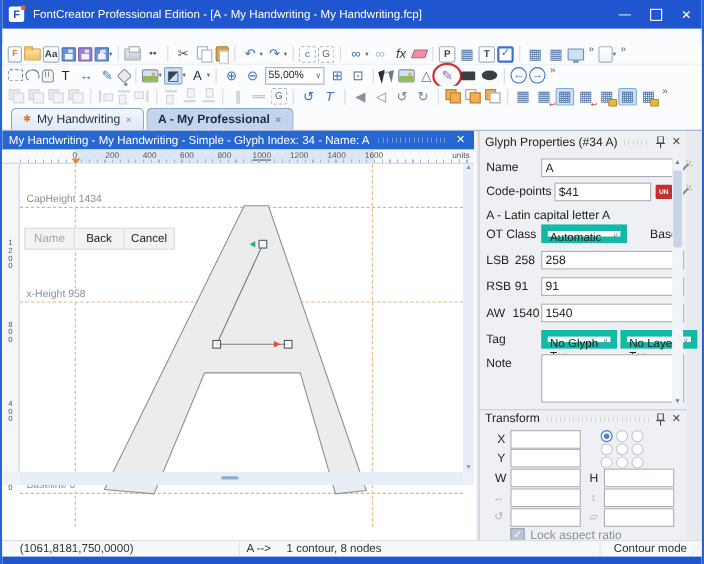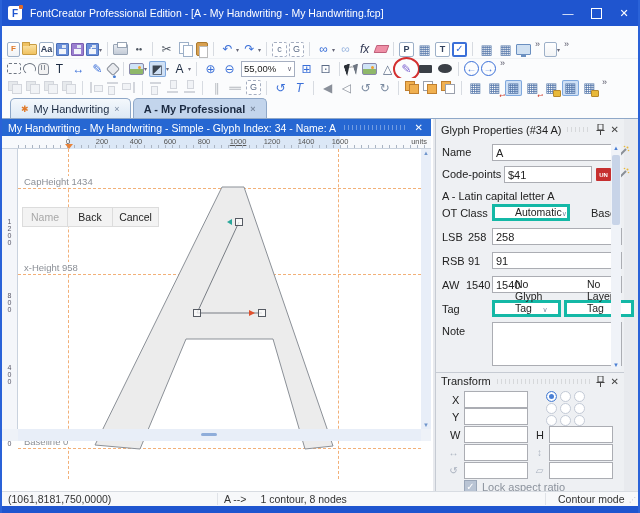--- a/index.html
+++ b/index.html
@@ -132,42 +132,42 @@
   .right-panel{position:absolute;left:433px;top:0;width:189px;height:372px;background:#eef0f3;border-left:1px solid #c6cbd3;font-size:11px}
   .panel-header{position:absolute;left:0;right:0;height:17px;display:flex;align-items:center;padding:0 5px;color:#222}
   .panel-header .grip{flex:1;height:5px;margin:0 6px;background:repeating-linear-gradient(90deg,rgba(0,0,0,.10) 0 1px,transparent 1px 4px)}
   .pin-icon{font-size:10px;color:#444;margin-right:6px}
   .panel-close{font-size:10px;color:#444}
   .prow{position:absolute;display:flex;align-items:center}
   .plabel{color:#222}
   .pstatic{color:#222}
   .fld{height:17px;border:1px solid #abadb3;background:#fff;font-size:11px;padding:0 3px;
        font-family:"Liberation Sans","DejaVu Sans",sans-serif;color:#222}
-  .ddl{height:17px;border:3px solid #14b8a6;background:#fff;display:flex;align-items:flex-end;padding:0 20px;color:#222}
+  .ddl{height:17px;border:6px solid #14b8a6;background:#fff;display:flex;align-items:flex-start;padding:0 2px;color:#222}
   .ddl .txt{flex:1;font-size:10.5px}
   .ddl .caret{font-size:7px;color:#7a8aa0}
   .wand{width:14px;height:14px}
   .un-badge{width:15px;height:13px;background:#c62f2f;color:#fff;font-size:6px;font-weight:bold;
             display:flex;align-items:center;justify-content:center;border-radius:1px}
   .note-area{position:absolute;border:1px solid #abadb3;background:#fff;resize:none;font-family:"Liberation Sans",sans-serif}
   .mini-arrows{position:absolute;font-size:6px;color:#9aa6b8;line-height:7px;text-align:center}
   .pscroll{position:absolute;right:3px;width:10px;background:#f0f3f8;display:flex;flex-direction:column;
            justify-content:space-between;align-items:center;font-size:6px;color:#4a7fd4;padding:1px 0}
   .pthumb{position:absolute;right:4px;width:8px;background:#c8d4e8;border-radius:2px}
   .radiogrid{position:absolute;display:grid;grid-template-columns:repeat(3,13px);grid-gap:1px}
   .radio{width:11px;height:11px;border:1.5px solid #c3cad6;border-radius:50%;background:#fff}
   .radio.on{border-color:#4a7fd4;box-shadow:inset 0 0 0 2px #fff, inset 0 0 0 6px #4a7fd4}
   .ticon{width:15px;height:15px;display:flex;align-items:center;justify-content:center;font-size:10px;color:#aab2bf}
   .cb{width:13px;height:13px;background:#b9c4d4;border:1px solid #9aa6b8;color:#fff;font-size:10px;
       display:flex;align-items:center;justify-content:center}
   .cb-label{color:#8b929c;margin-left:5px}
   
   .statusbar{position:absolute;left:0;right:0;top:491px;height:15px;background:#f7f8fa;border-top:1px solid #d8dce2;
              font-size:10.5px;color:#333;display:flex;align-items:center}
-  .sb-cell1{width:215px;padding-left:6px}
+  .sb-cell1{width:215px;padding-left:16px}
   .sb-cell2{flex:1;border-left:1px solid #e0e3e8;padding-left:6px;display:flex;gap:14px}
   .sb-cell3{width:93px;border-left:1px solid #e0e3e8;padding-left:12px;position:relative}
   .sb-grip{position:absolute;right:2px;bottom:1px;font-size:7px;color:#aab}
   .bottomborder{position:absolute;left:0;right:0;top:506px;height:7px;background:#1f55cf}
 </style>
 </head>
 <body>
 
 <div class="app">
 

